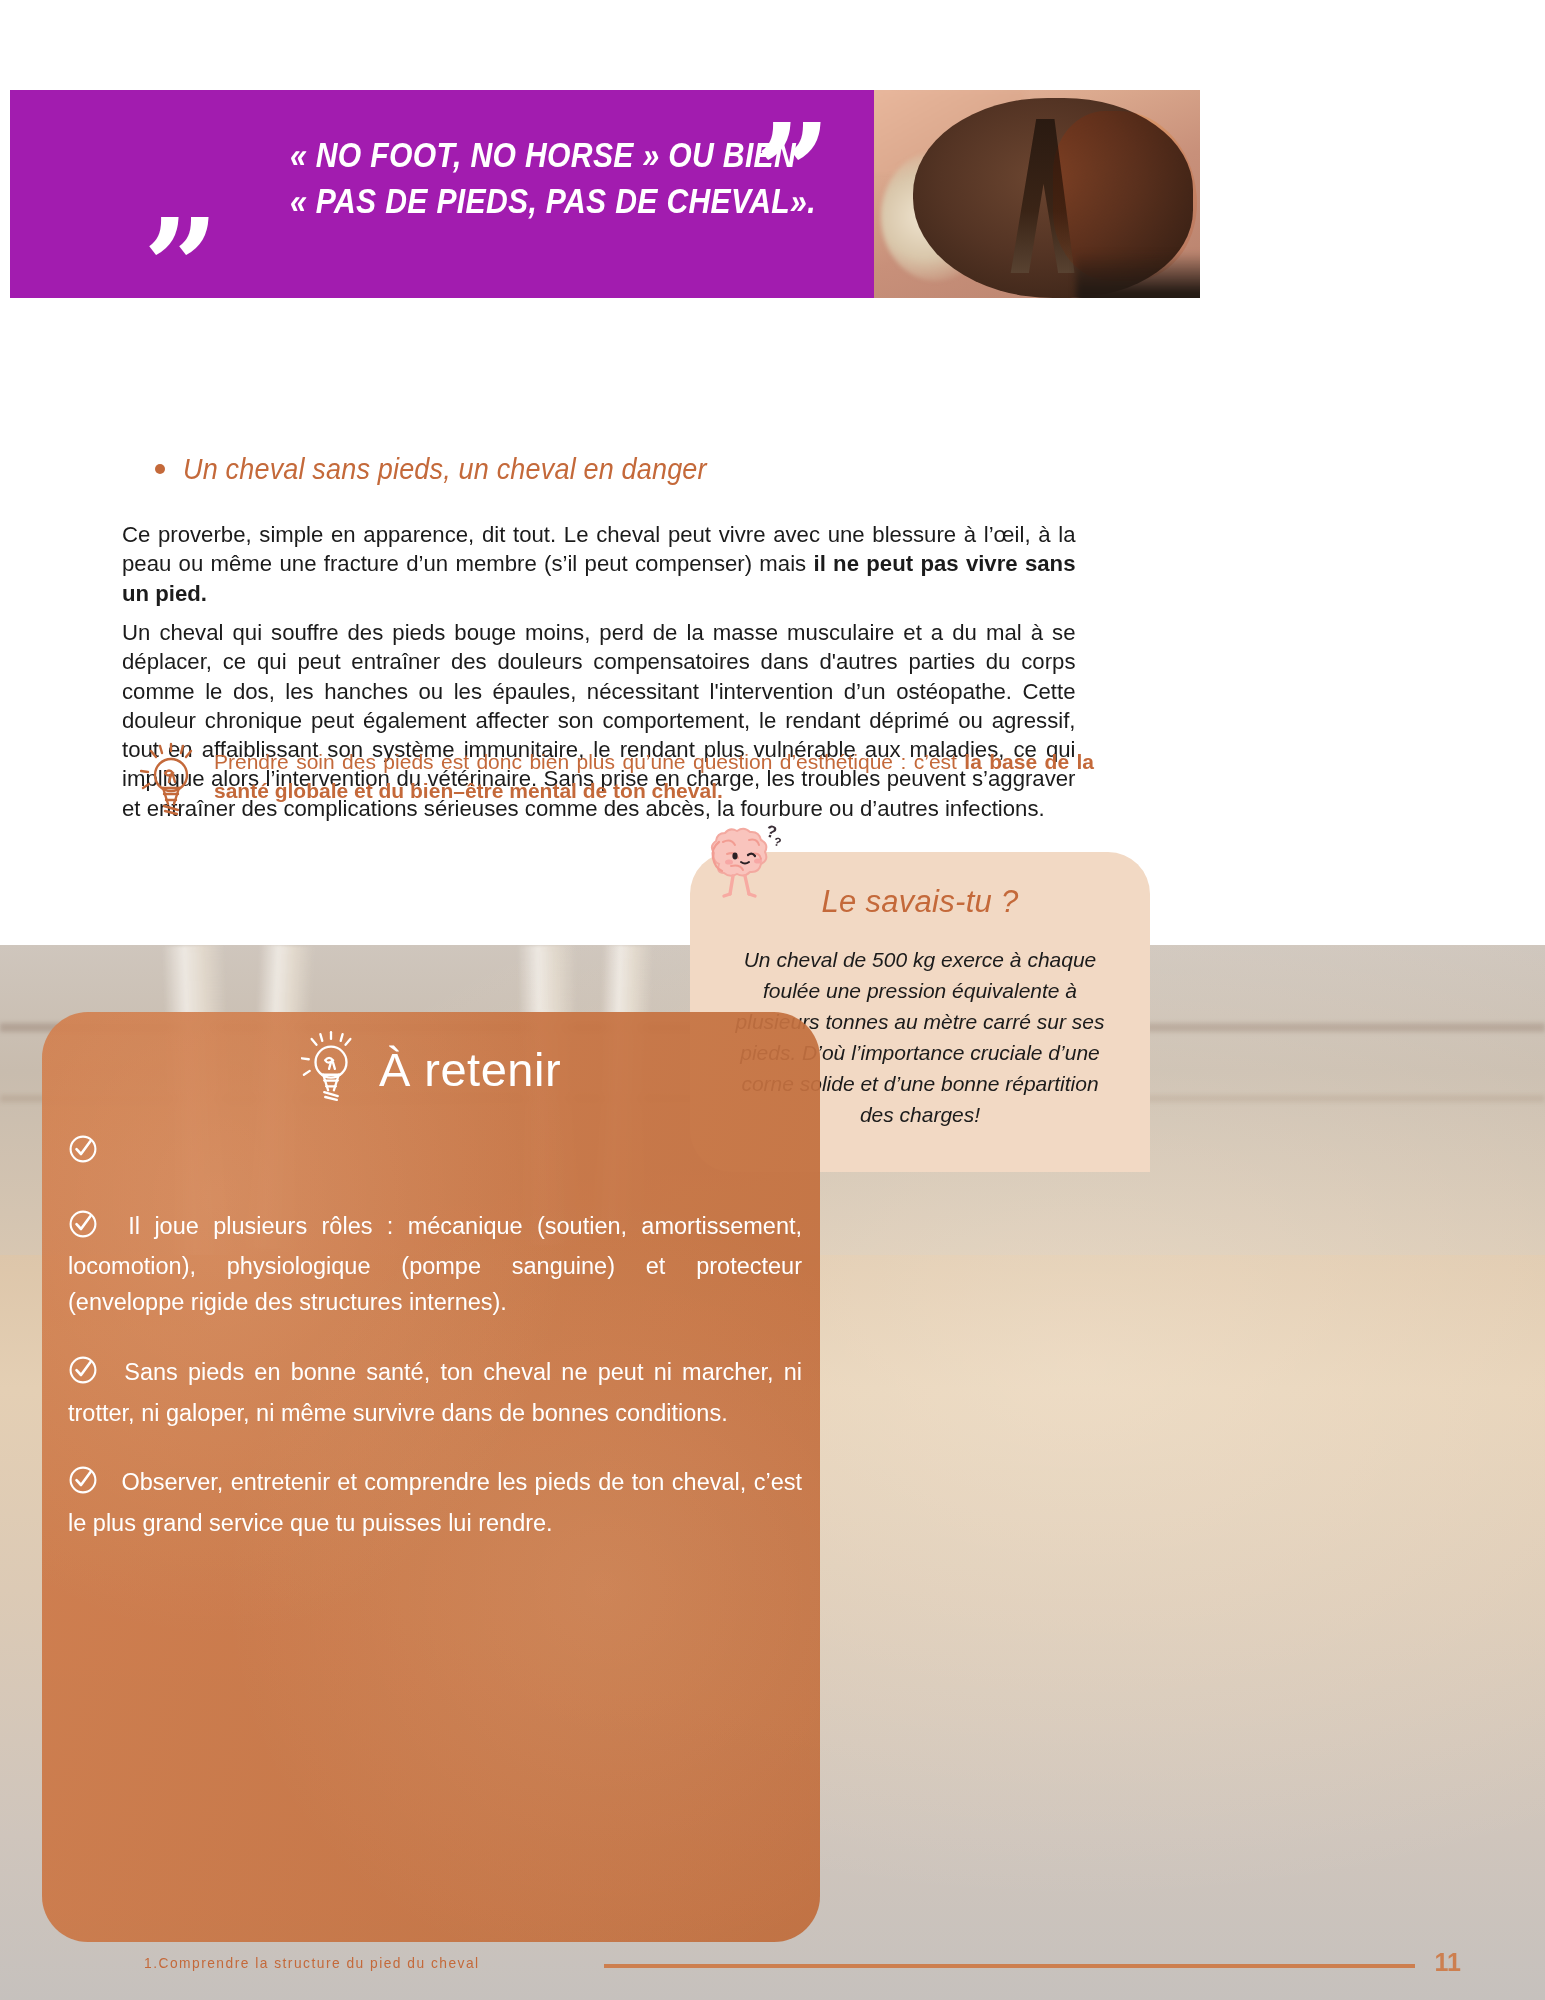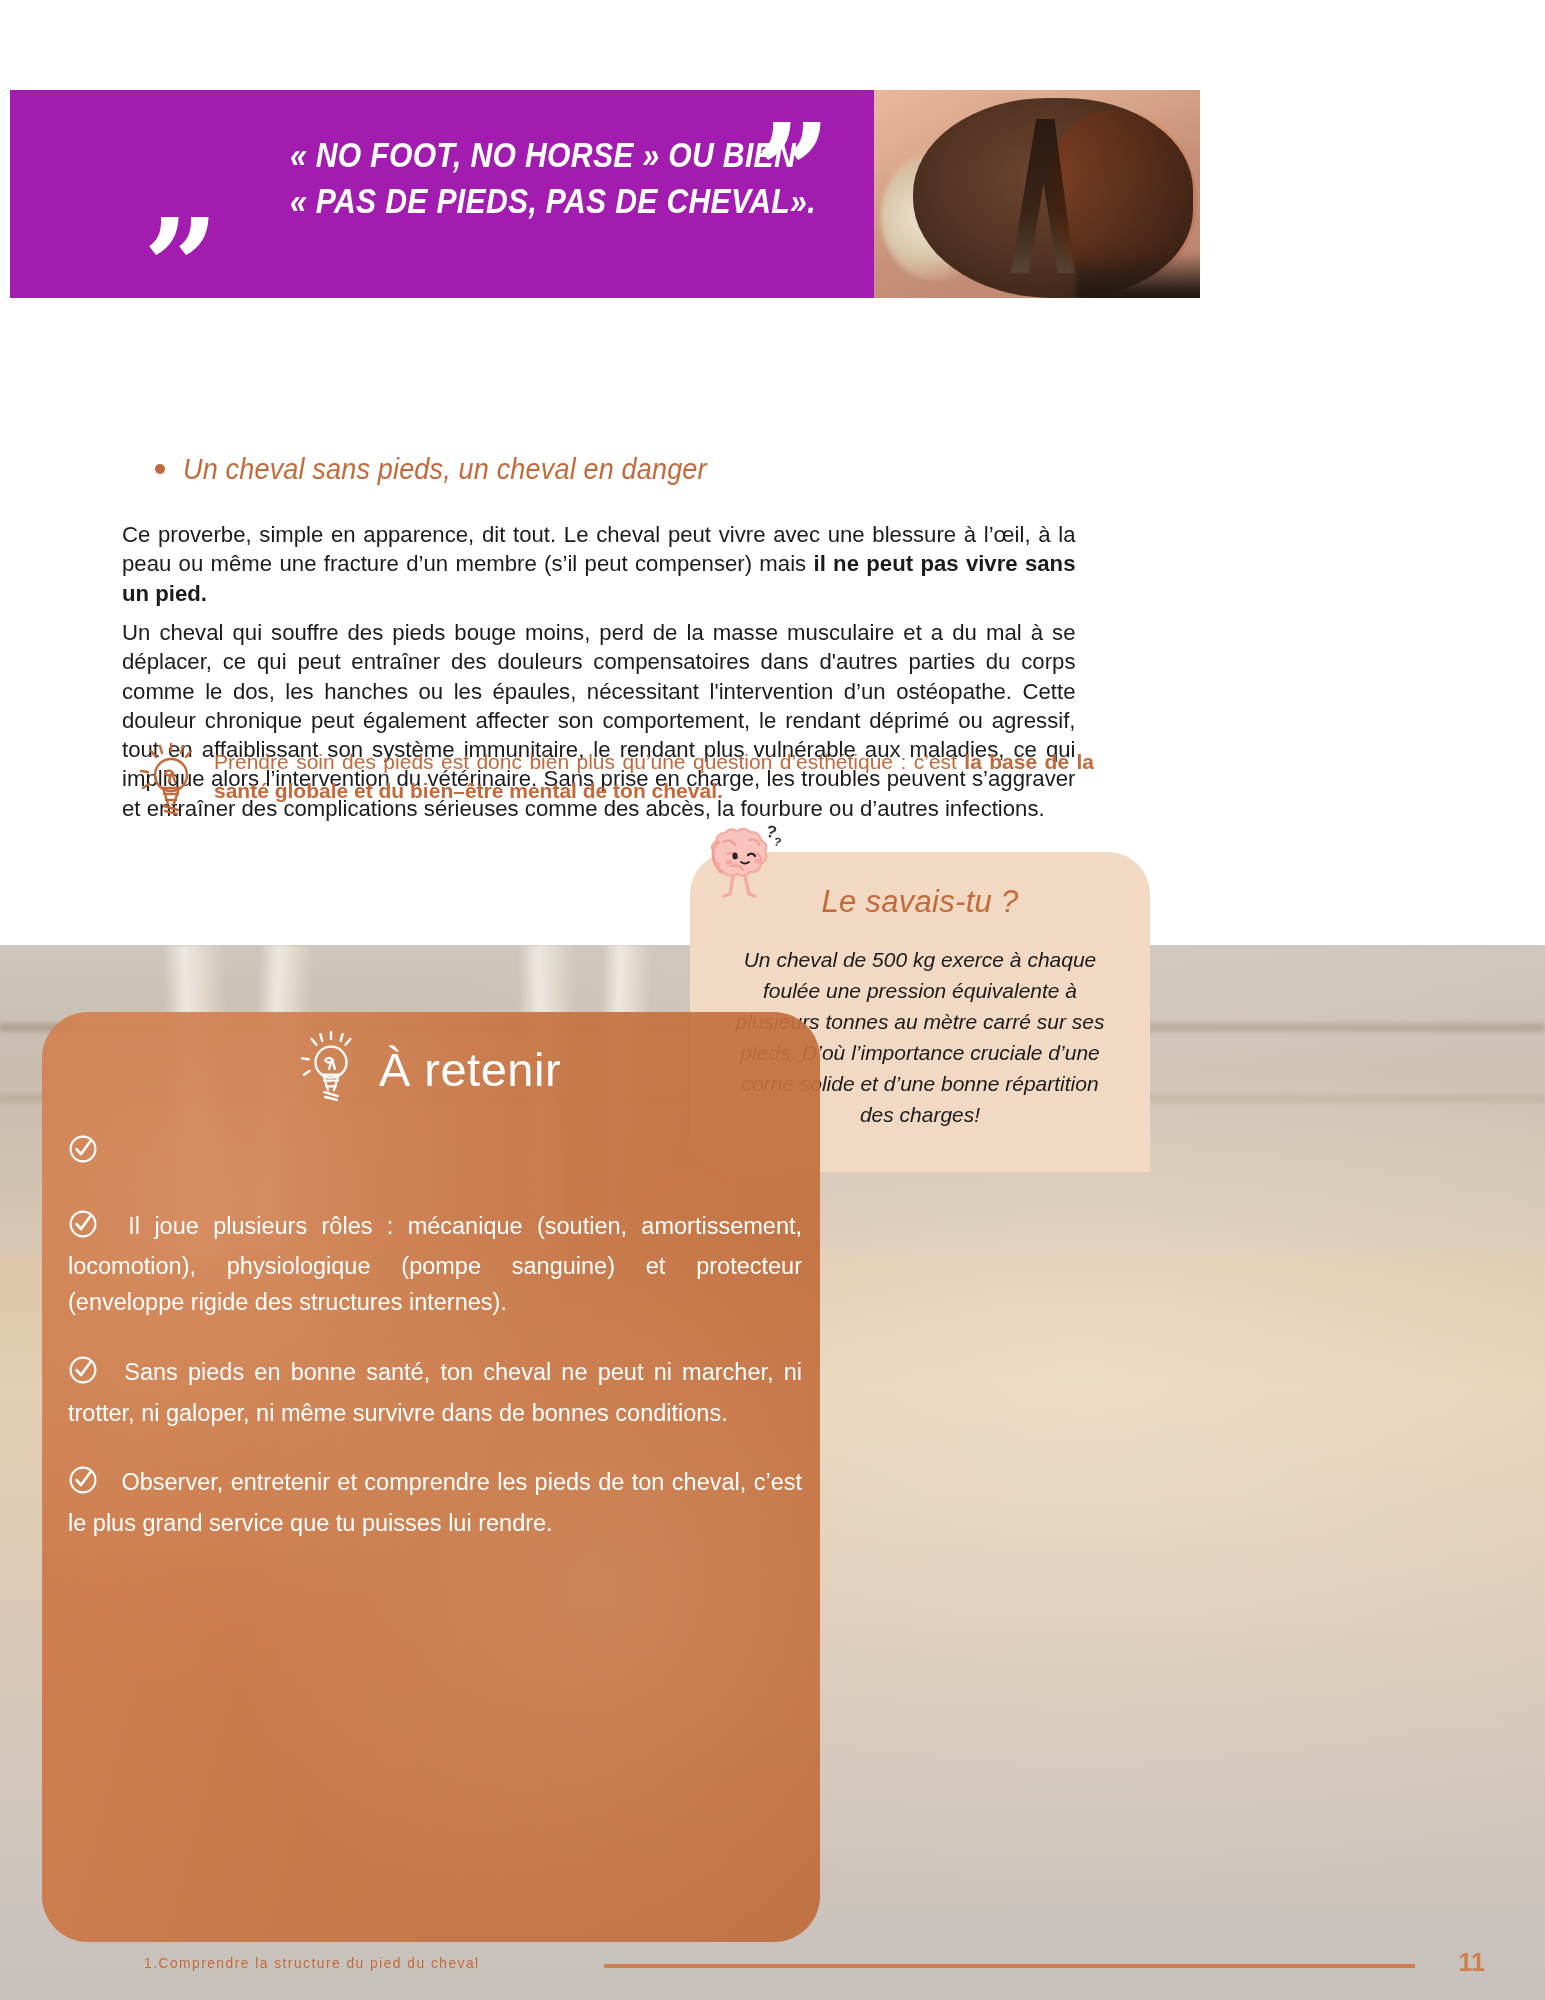--- a/index.html
+++ b/index.html
@@ -348,21 +348,21 @@
   #footer-rule {
     position: absolute;
     left: 604px;
     right: 130px;
     top: 18px;
     height: 4px;
     background: #cd7f4f;
   }
   #page-number {
     position: absolute;
-    right: 60px;
+    right: 84px;
     top: 2px;
     font-size: 25px;
     font-weight: 700;
     color: #cd7f4f;
   }
 </style>
 </head>
 <body>
 
 <div id="quote-banner">

